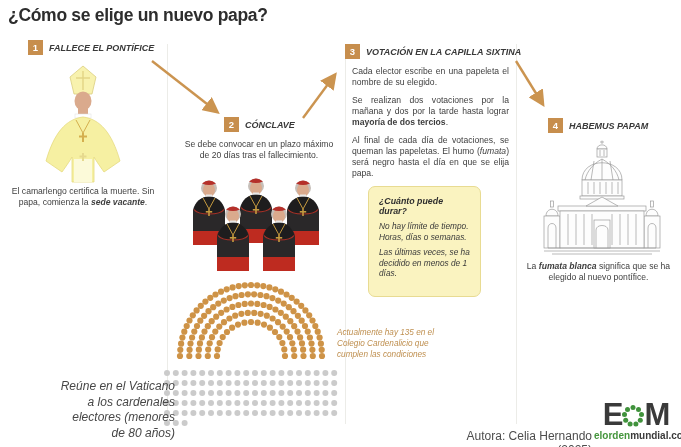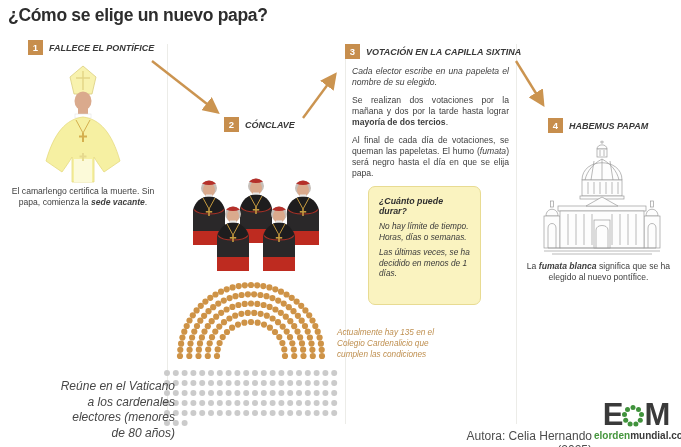--- a/index.html
+++ b/index.html
@@ -13,21 +13,21 @@
        display:flex;align-items:center;justify-content:center;flex:none;}
   .lbl{font-weight:bold;font-style:italic;font-size:9px;color:#393939;white-space:nowrap;}
   p{margin:0;font-size:8.6px;line-height:1.28;color:#3E3E3E;}
   .abs{position:absolute;}
   .center{text-align:center;}
   .just{text-align:justify;}
   .bi{font-weight:bold;font-style:italic;}
   .note-left{font-style:italic;font-size:12px;text-align:right;color:#474747;line-height:1.3;}
   .note-right{font-style:italic;font-size:8.2px;color:#BF8F4F;line-height:1.35;}
   .ybox{position:absolute;left:368px;top:186px;width:113px;background:#FAF3C0;
-        border:1px solid #E8DB92;border-radius:7px;padding:9px 8px 20px 10px;box-sizing:border-box;}
+        border:1px solid #E8DB92;border-radius:7px;padding:9px 8px 12px 10px;box-sizing:border-box;}
   .ybox h3{margin:0 0 5px 0;font-size:8.8px;font-style:italic;font-weight:bold;color:#2E2E2E;}
   .ybox p{font-style:italic;font-size:8.3px;margin:0 0 5px 0;color:#3A3A3A;}
   .footer-author{position:absolute;left:452px;top:429px;width:140px;text-align:right;
                  font-size:12px;color:#4D4D4D;}
   .logo{position:absolute;left:594px;top:399px;width:84px;text-align:center;}
   .logo-row{display:flex;align-items:center;justify-content:center;height:30px;}
   .logo-letter{font-size:31px;font-weight:bold;color:#3A3A3A;line-height:1;letter-spacing:-1px;}
   .logo-domain{font-size:10px;font-weight:bold;margin-top:1px;}
   .dom-green{color:#44953C;}
   .dom-dark{color:#3A3A3A;}
@@ -76,20 +76,21 @@
     <rect x="49.5" y="92.5" width="7" height="2" fill="#E6D98E"></rect>
   </svg>
 
   <p class="abs center" style="left:4px;top:186px;width:158px;"><span>El camarlengo certifica la muerte. Sin papa, comienza la </span><span class="bi">sede vacante</span><span>.</span></p>
 
   <div class="step-head" style="left:224px;top:117px;">
     <span class="num">2</span>
     <span class="lbl">CÓNCLAVE</span>
   </div>
 
+  <p class="abs center" style="left:183px;top:139px;width:152px;">Se debe convocar en un plazo máximo de 20 días tras el fallecimiento.</p>
 
   <svg class="abs" style="left:186px;top:177px;" width="140" height="96" viewBox="0 0 140 96">
     <defs>
       <g id="cardinal">
         <ellipse cx="23" cy="9" rx="8" ry="7.5" fill="#C6BFB9"></ellipse>
         <ellipse cx="23" cy="11" rx="6" ry="7" fill="#DAAA8D"></ellipse>
         <path d="M16,4.5 Q23,-1.5 30,4.5 Q23,7.5 16,4.5 Z" fill="#B5302A"></path>
         <path d="M23,17 C14,18.5 9,23 7,31 L7,66 L39,66 L39,31 C37,23 32,18.5 23,17 Z" fill="#2A2829"></path>
         <rect x="7" y="52" width="32" height="14" fill="#BE2B20"></rect>
         <path d="M23,17 C15,18.5 10,22.5 8,30 C10,36.5 36,36.5 38,30 C36,22.5 31,18.5 23,17 Z" fill="#1E1D1E"></path>
@@ -350,21 +351,21 @@
 
   <p class="abs note-left" style="left:57px;top:379px;width:118px;">Reúne en el Vaticano a los cardenales electores (menores de 80 años)</p>
 
   <p class="abs note-right" style="left:337px;top:327px;width:124px;">Actualmente hay 135 en el Colegio Cardenalicio que cumplen las condiciones</p>
 
   <div class="step-head" style="left:345px;top:44px;">
     <span class="num">3</span>
     <span class="lbl">VOTACIÓN EN LA CAPILLA SIXTINA</span>
   </div>
 
-  <p class="abs just" style="left:352px;top:66px;width:157px;font-style:italic;">Cada elector escribe en una papeleta el nombre de su elegido.</p>
+  <p class="abs just" style="left:352px;top:66px;width:157px;">Cada elector escribe en una papeleta el nombre de su elegido.</p>
 
   <p class="abs just" style="left:352px;top:95px;width:157px;"><span>Se realizan dos votaciones por la mañana y dos por la tarde hasta lograr </span><b>mayoría de dos tercios</b><span>.</span></p>
 
   <p class="abs just" style="left:352px;top:135px;width:157px;"><span>Al final de cada día de votaciones, se queman las papeletas. El humo (</span><i>fumata</i><span>) será negro hasta el día en que se elija papa.</span></p>
 
   <div class="ybox">
     <h3>¿Cuánto puede durar?</h3>
     <p>No hay límite de tiempo. Horas, días o semanas.</p>
     <p>Las últimas veces, se ha decidido en menos de 1 días.</p>
   </div>

